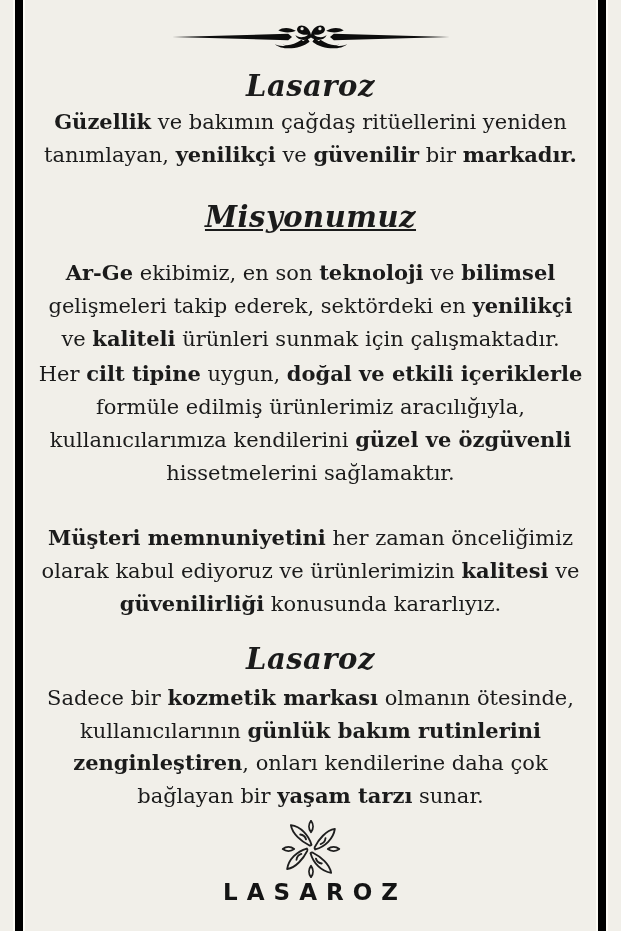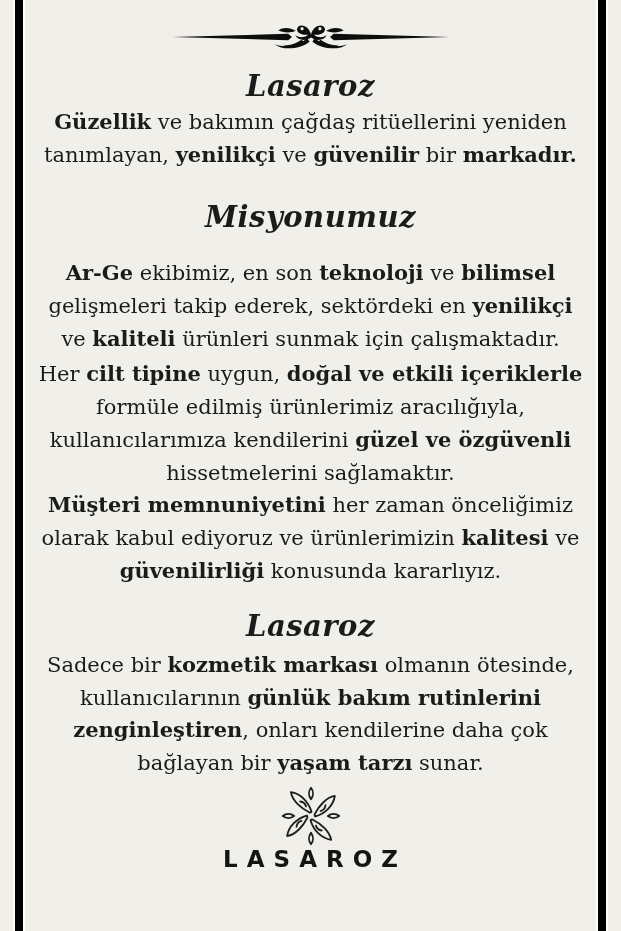--- a/index.html
+++ b/index.html
@@ -39,24 +39,24 @@
   .para {
     font-size:21px;
     line-height:1.56;
     margin:0;
     text-align:center;
   }
   .para b { font-weight:bold; }
 
   #heading-intro   { margin-top:2px; }
   #para-intro      { margin-top:2px; }
-  #heading-mission { margin-top:27px; }
+  #heading-mission { margin-top:27px;text-decoration:underline; }
   #para-mission    { margin-top:3px; }
   #para-rnd        { margin-top:22px; }
-  #para-customer   { }
+  #para-customer   { margin-top:33px; }
   #heading-brand   { margin-top:20px; }
   #para-brand      { margin-top:5px; }
 
   .logo { display:block; margin:7px auto 0; }
   .wordmark {
     font-family:"DejaVu Sans", sans-serif;
     font-weight:bold;
     font-size:23px;
     letter-spacing:9px;
     margin:2px 0 0 9px;

